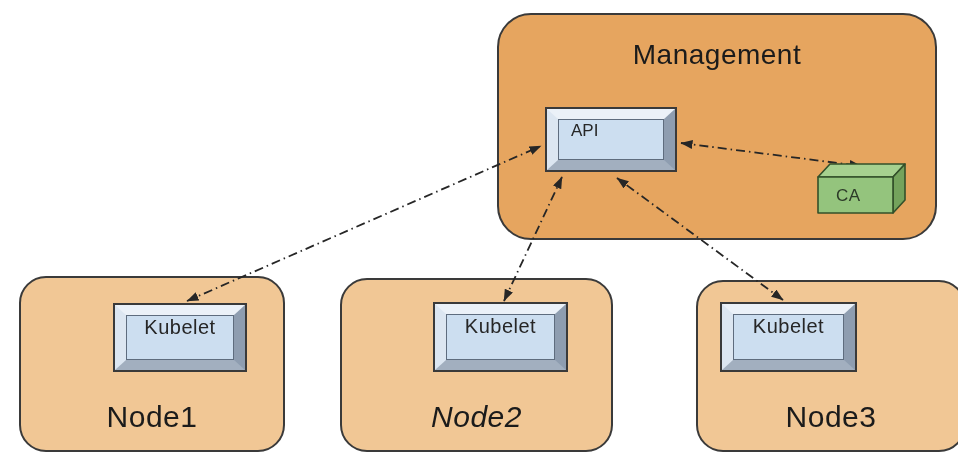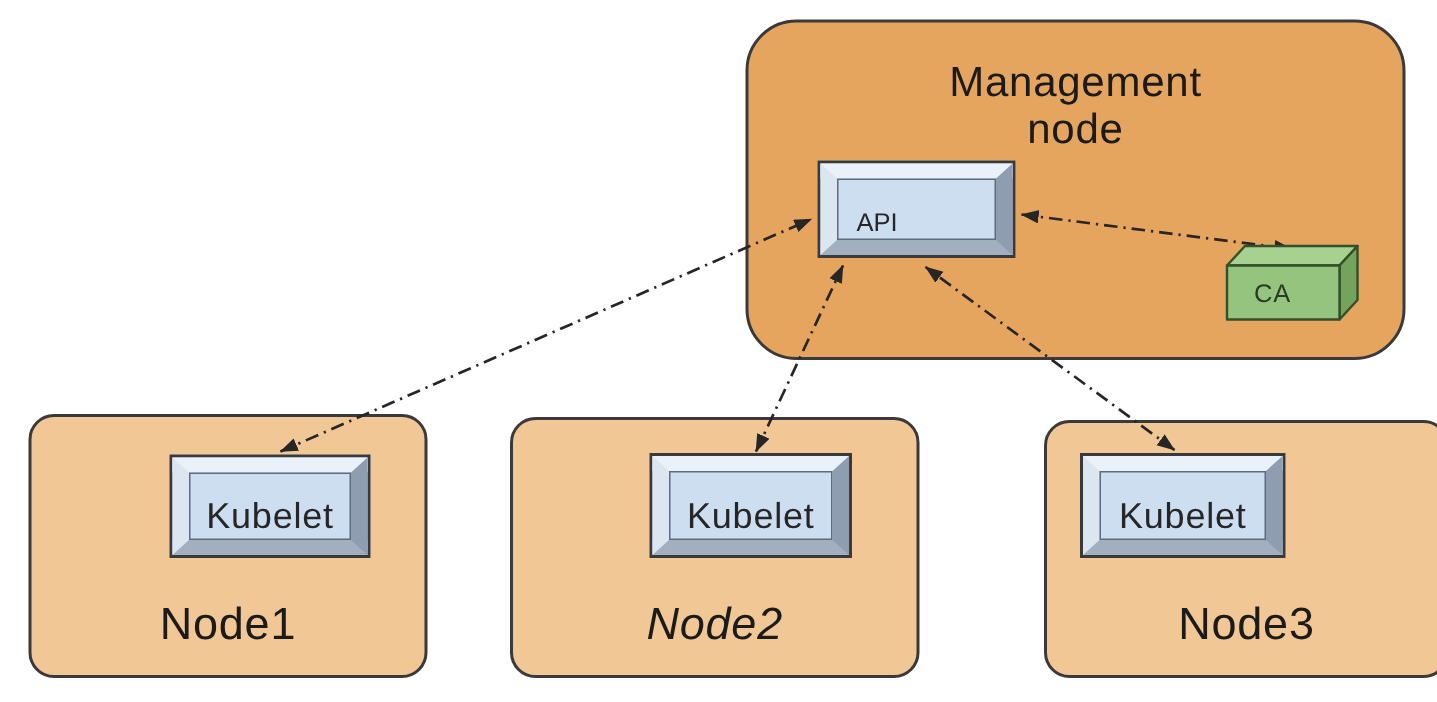--- a/index.html
+++ b/index.html
@@ -22,21 +22,21 @@
     box-sizing: border-box;
     border: 2px solid #3a3a3a;
   }
   .mgmt {
     left: 497px; top: 13px;
     width: 440px; height: 227px;
     border-radius: 34px;
     background: #e6a55f;
   }
   .worker {
-    border-radius: 17px;
+    border-radius: 27px;
     background: #f1c795;
   }
   .worker.n1 { left: 19px;  top: 276px; width: 266px; height: 176px; }
   .worker.n2 { left: 340px; top: 278px; width: 273px; height: 174px; font-style: italic; }
   .worker.n3 { left: 696px; top: 280px; width: 270px; height: 172px; padding-left: 20px; }
 
   .mgmt-title {
     position: absolute;
     left: 0; right: 0; top: 24px;
     text-align: center;
@@ -69,29 +69,29 @@
     border-color: #ebf1f8 #8e9db0 #a2afbf #dce6f1;
   }
   .bevel .panel {
     position: absolute;
     inset: 10px 11px;
     background: #ccdef0;
     border: 1px solid #5e6c7e;
     box-sizing: border-box;
     display: flex;
     flex-direction: column;
-    justify-content: flex-end;
+    justify-content: space-between;
     color: #262626;
   }
   .bevel.api { left: 545px; top: 107px; width: 132px; height: 65px; }
   .bevel.api .panel { padding-left: 12px; font-size: 17px; line-height: 1.25; }
   .bevel.k1  { left: 113px; top: 303px; width: 134px; height: 69px; }
   .bevel.k2  { left: 433px; top: 302px; width: 135px; height: 70px; }
   .bevel.k3  { left: 720px; top: 302px; width: 137px; height: 70px; }
-  .bevel.kub .panel { align-items: center; font-size: 24px; letter-spacing: 0.5px; }
+  .bevel.kub .panel { align-items: center; font-size: 20px; letter-spacing: 0.5px; }
 
   
   .overlay {
     position: absolute;
     inset: 0;
     pointer-events: none;
   }
   .conn {
     stroke: #262626;
     stroke-width: 1.8;
@@ -110,21 +110,20 @@
   }
 </style>
 </head>
 <body>
 
 <div class="canvas">
 
   <div class="group mgmt">
     <div class="mgmt-title">
       <div>Management</div>
-      <div>node</div>
     </div>
   </div>
 
   <div class="group worker n1">
     <div class="node-label">Node1</div>
   </div>
   <div class="group worker n2">
     <div class="node-label">Node2</div>
   </div>
   <div class="group worker n3">

